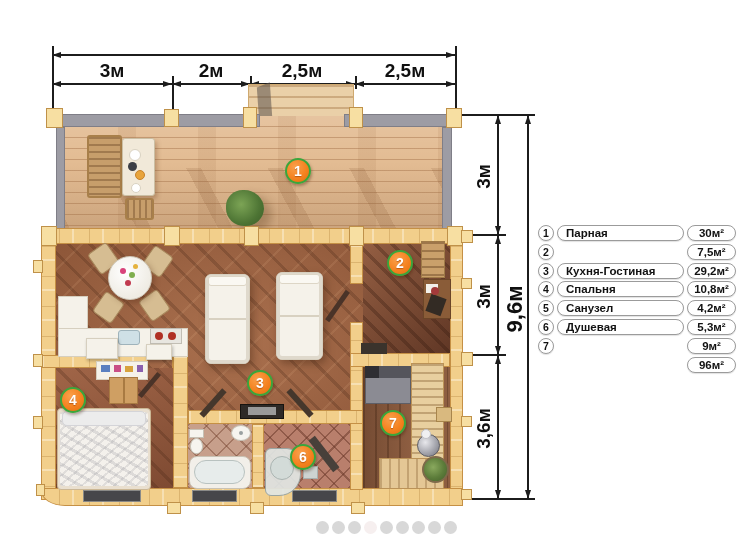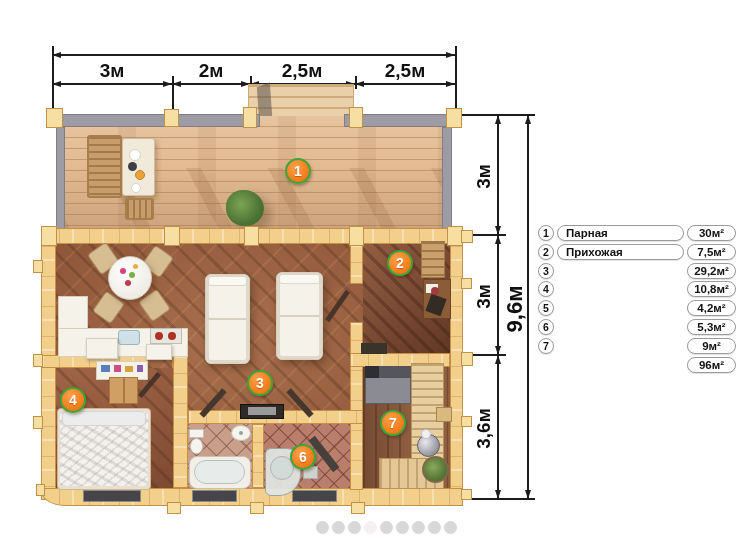--- a/index.html
+++ b/index.html
@@ -93,33 +93,36 @@
   <div class="abs dlabel rot" style="left:443px;top:287px;width:80px;font-size:19px;">3м</div>
   <div class="abs dlabel rot" style="left:443px;top:419px;width:80px;font-size:19px;">3,6м</div>
   <div class="abs dlabel rot" style="left:473px;top:298px;width:84px;font-size:22px;">9,6м</div>
 
 
   <div class="abs lnum" style="left:538px;top:225px;">1</div>
   <div class="abs pill pill-name" style="left:557px;top:225px;width:127px;">Парная</div>
   <div class="abs pill pill-area" style="left:687px;top:225px;width:49px;">30м²</div>
 
   <div class="abs lnum" style="left:538px;top:244px;">2</div>
-  <div class="abs pill pill-name" style="left:557px;top:244px;width:127px;">Прихожая</div>
   <div class="abs pill pill-area" style="left:687px;top:244px;width:49px;">7,5м²</div>
 
   <div class="abs lnum" style="left:538px;top:263px;">3</div>
+  <div class="abs pill pill-name" style="left:557px;top:263px;width:127px;">Кухня-Гостиная</div>
   <div class="abs pill pill-area" style="left:687px;top:263px;width:49px;">29,2м²</div>
 
   <div class="abs lnum" style="left:538px;top:281px;">4</div>
+  <div class="abs pill pill-name" style="left:557px;top:281px;width:127px;">Спальня</div>
   <div class="abs pill pill-area" style="left:687px;top:281px;width:49px;">10,8м²</div>
 
   <div class="abs lnum" style="left:538px;top:300px;">5</div>
+  <div class="abs pill pill-name" style="left:557px;top:300px;width:127px;">Санузел</div>
   <div class="abs pill pill-area" style="left:687px;top:300px;width:49px;">4,2м²</div>
 
   <div class="abs lnum" style="left:538px;top:319px;">6</div>
+  <div class="abs pill pill-name" style="left:557px;top:319px;width:127px;">Душевая</div>
   <div class="abs pill pill-area" style="left:687px;top:319px;width:49px;">5,3м²</div>
 
   <div class="abs lnum" style="left:538px;top:338px;">7</div>
   <div class="abs pill pill-area" style="left:687px;top:338px;width:49px;">9м²</div>
 
   <div class="abs pill pill-area" style="left:687px;top:357px;width:49px;">96м²</div>
 
   <div class="abs" style="left:248px;top:84px;width:106px;height:44px;background:#ead0a8;border:1px solid #cfa96f;background-image:repeating-linear-gradient(180deg,rgba(150,100,50,.35) 0 1.5px,rgba(0,0,0,0) 1.5px 11px);"></div>
   <div class="abs" style="left:258px;top:86px;width:14px;height:46px;background:rgba(90,80,75,.55);transform:rotate(-22deg) skewX(-18deg);"></div>
 

